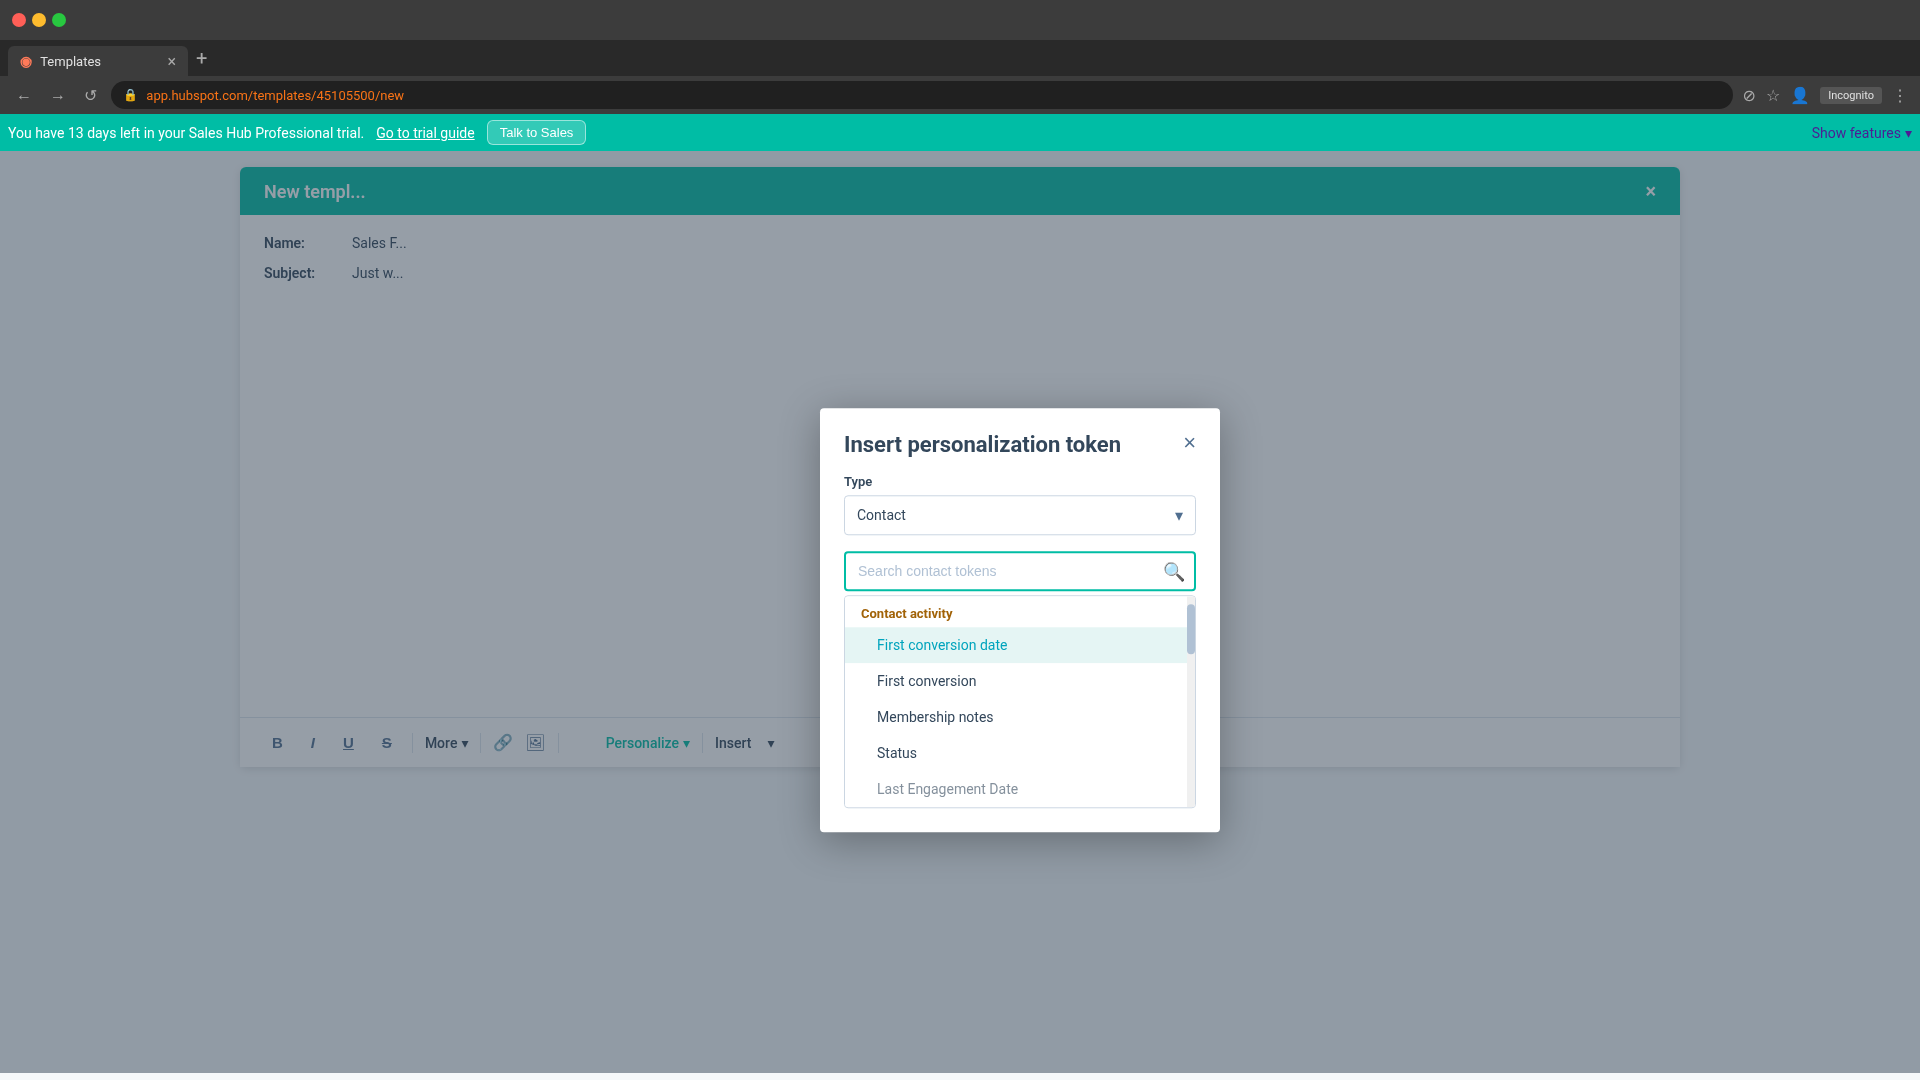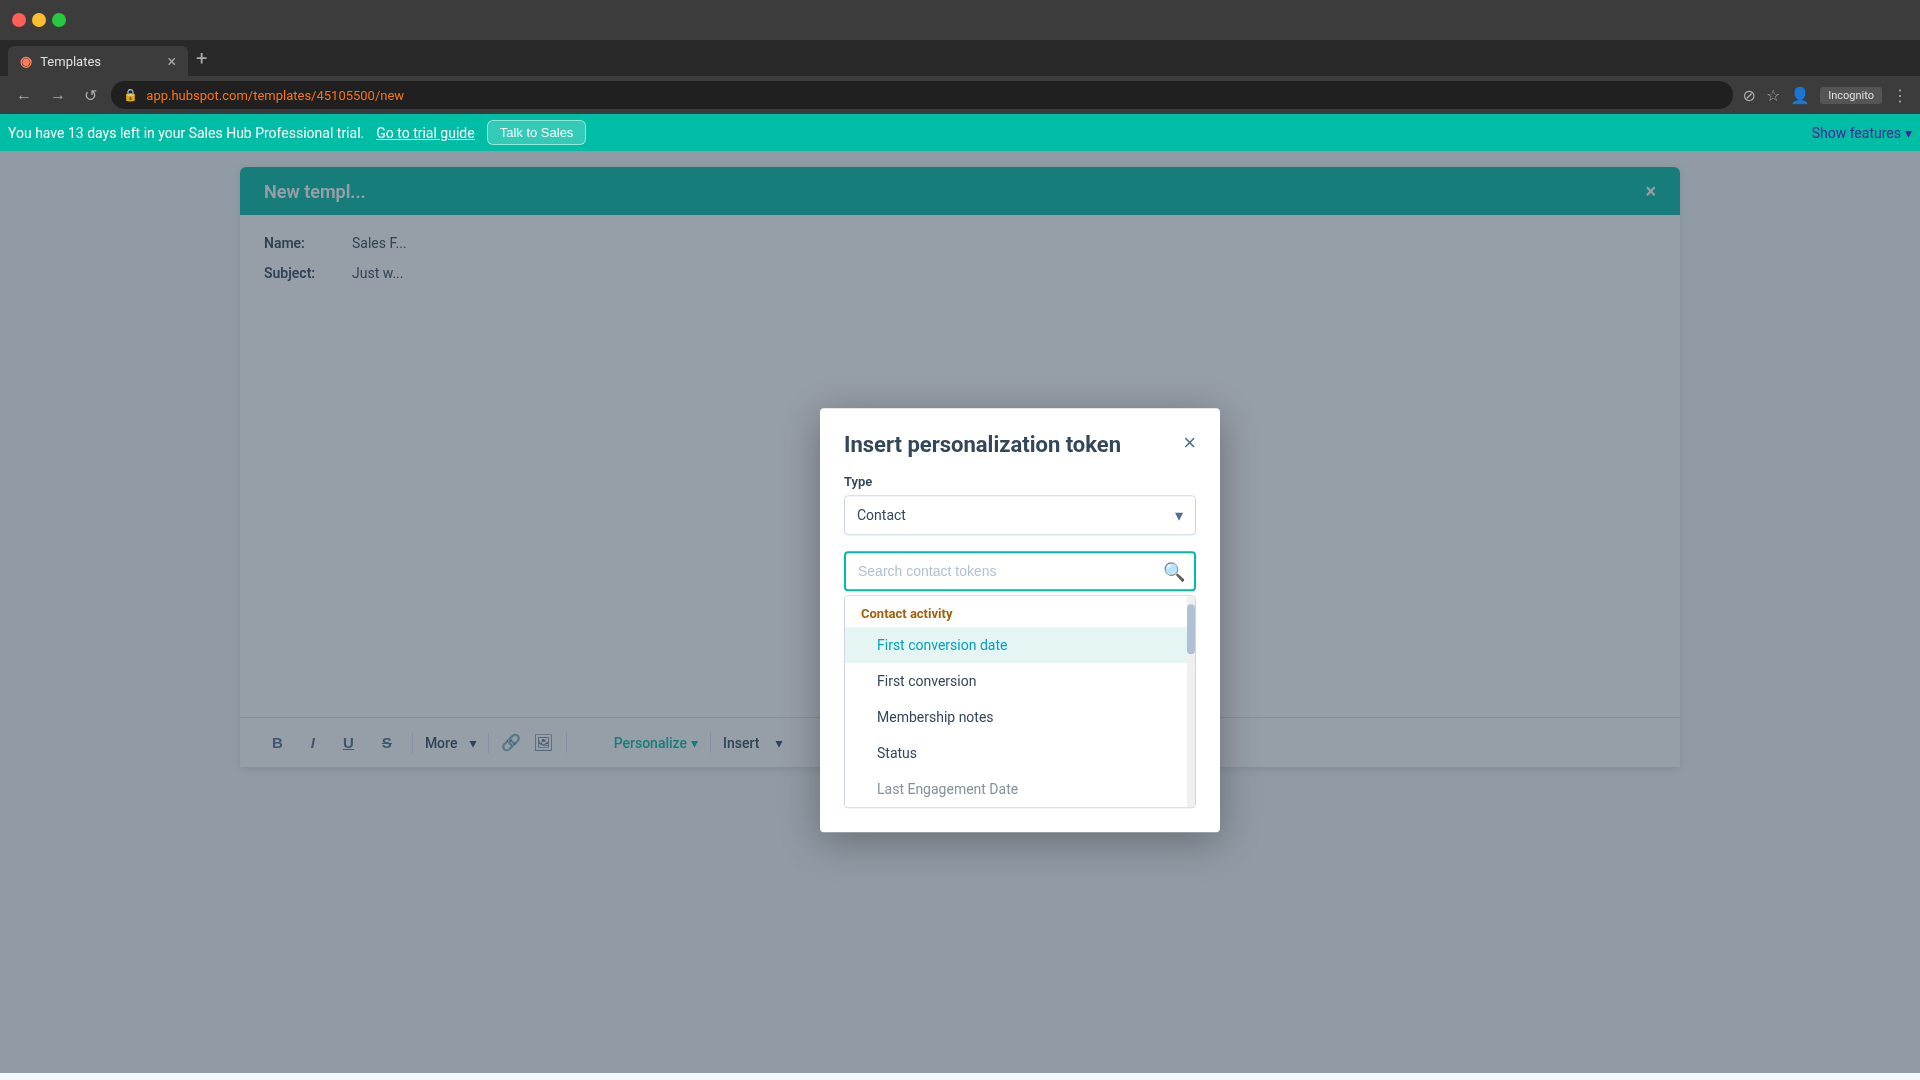--- a/index.html
+++ b/index.html
@@ -361,21 +361,21 @@
       cursor: pointer;
       color: #516f90;
       font-size: 15px;
       font-weight: 600;
       padding: 4px 8px;
     }
     .toolbar-separator { width: 1px; height: 20px; background: #dde4ed; }
     .toolbar-more {
       display: flex;
       align-items: center;
-      gap: 12px;
+      gap: 4px;
       color: #33475b;
       font-size: 14px;
       cursor: pointer;
       font-weight: 500;
     }
     .toolbar-personalize {
       color: #00bda5;
       font-size: 14px;
       font-weight: 500;
       cursor: pointer;

